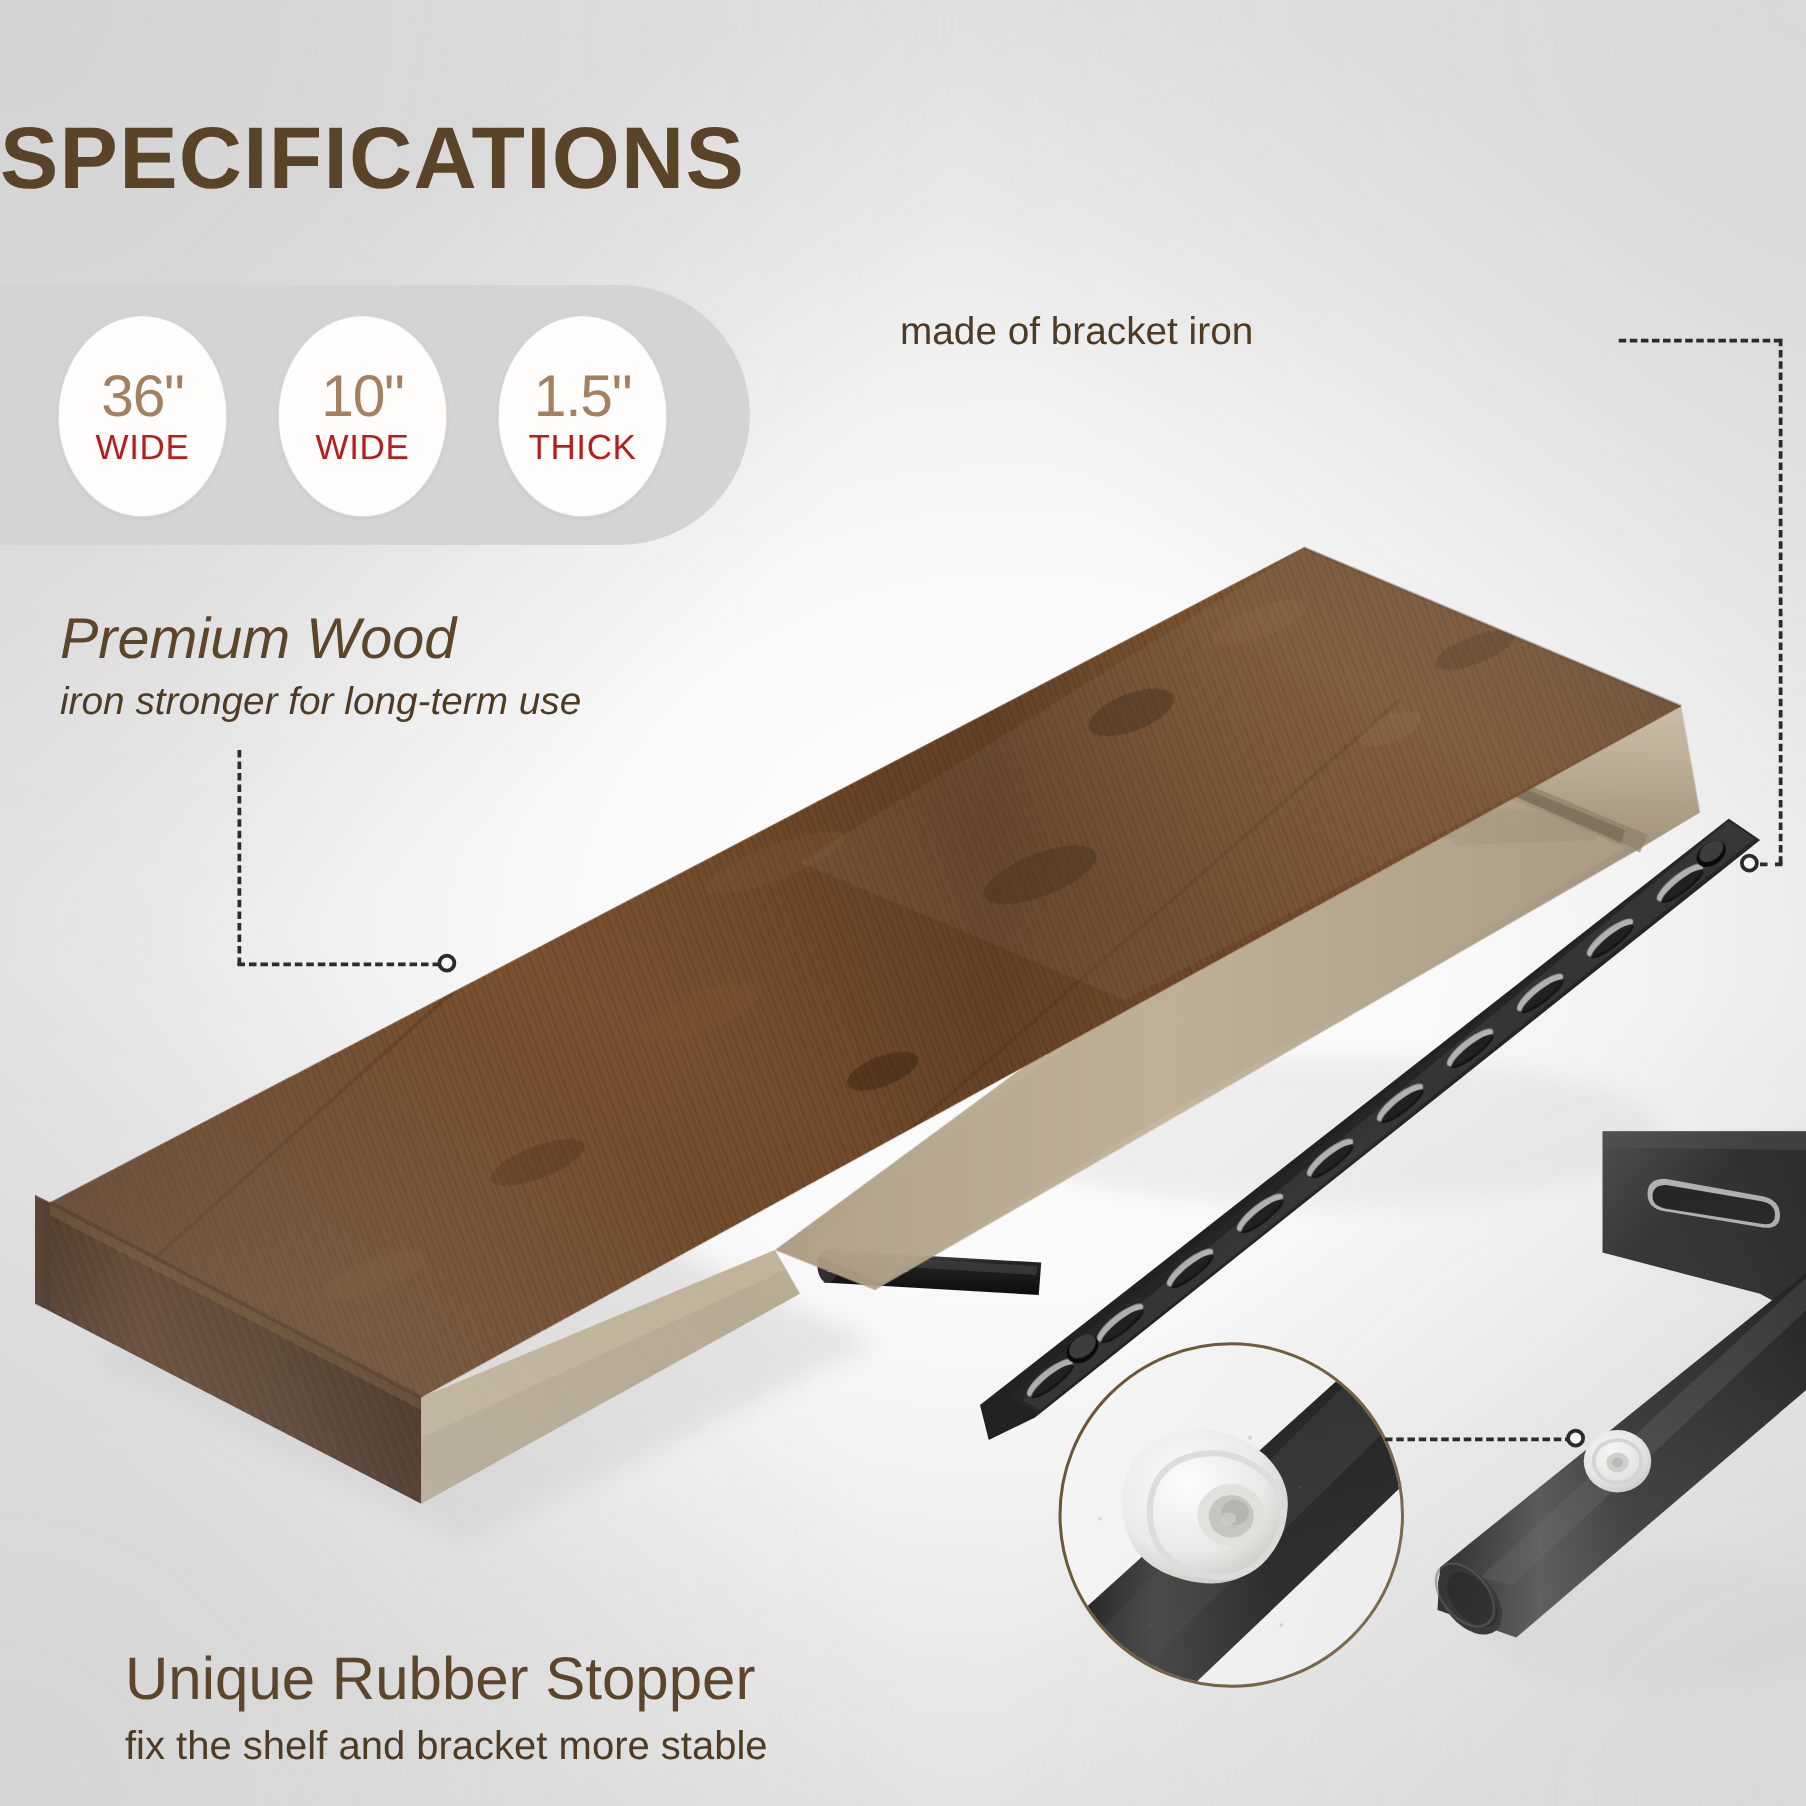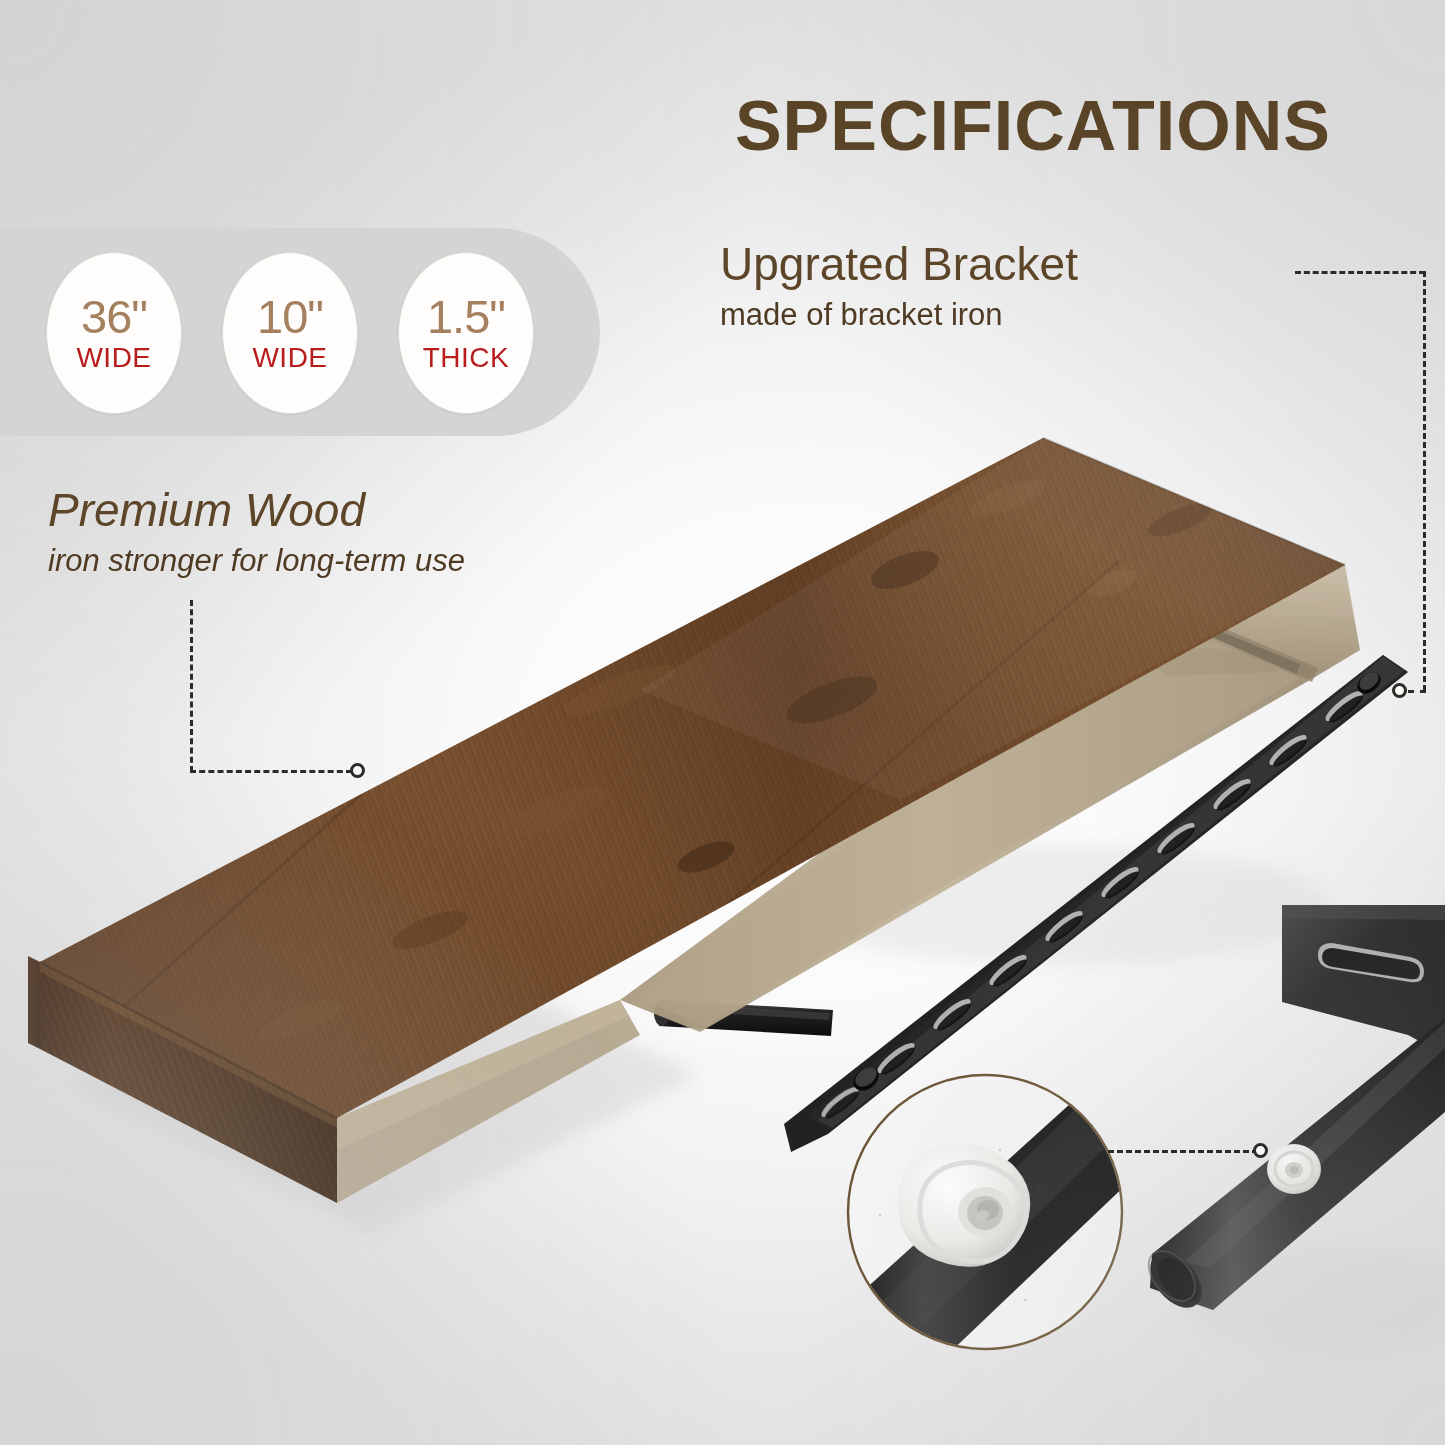--- a/index.html
+++ b/index.html
@@ -16,21 +16,21 @@
   
   .vig{position:absolute;inset:0;pointer-events:none;
     background:
       radial-gradient(circle at 0% 0%, rgba(200,200,200,.55) 0%, rgba(200,200,200,0) 38%),
       radial-gradient(circle at 100% 0%, rgba(205,205,205,.42) 0%, rgba(205,205,205,0) 34%),
       radial-gradient(circle at 0% 100%, rgba(200,200,200,.45) 0%, rgba(200,200,200,0) 36%),
       radial-gradient(circle at 100% 100%, rgba(205,205,205,.40) 0%, rgba(205,205,205,0) 32%);
   }
   
   #title{
-    position:absolute;left:0;top:86px;width:1331px;text-align:right;
+    position:absolute;left:0;top:86px;width:1331px;text-align:left;
     font-size:70px;font-weight:bold;letter-spacing:1px;
     color:#5a4428;
     font-family:"Liberation Sans", sans-serif;
   }
   
   #spec-panel{
     position:absolute;left:-60px;top:228px;width:660px;height:208px;
     background:#d4d4d4;border-radius:0 110px 110px 0;
   }
   .badge{
@@ -336,33 +336,36 @@
   <div class="badge" id="badge-1">
     <span class="num">10"</span>
     <span class="lab">WIDE</span>
   </div>
   <div class="badge" id="badge-2">
     <span class="num">1.5"</span>
     <span class="lab">THICK</span>
   </div>
 
   <div class="callout" id="callout-bracket">
-    <div class="head">Upgrated Bracket</div>
     <div class="sub">made of bracket iron</div>
   </div>
 
   <div class="lead-h" style="left:1295px;top:271px;width:130px;"></div>
   <div class="lead-v" style="left:1423px;top:271px;height:420px;"></div>
   <div class="lead-h" style="left:1408px;top:690px;width:18px;"></div>
   <div class="lead-dot" style="left:1392px;top:683px;"></div>
 
   <div class="callout" id="callout-wood">
     <div class="head">Premium Wood</div>
     <div class="sub">iron stronger for long-term use</div>
   </div>
   <div class="lead-v" style="left:190px;top:600px;height:172px;"></div>
   <div class="lead-h" style="left:190px;top:770px;width:162px;"></div>
   <div class="lead-dot" style="left:350px;top:763px;"></div>
 
+  <div class="callout" id="callout-stopper">
+    <div class="head">Unique Rubber Stopper</div>
+    <div class="sub">fix the shelf and bracket more stable</div>
+  </div>
   <div class="lead-h" style="left:1108px;top:1150px;width:150px;"></div>
   <div class="lead-dot" style="left:1253px;top:1143px;"></div>
 
 </div>
 
 </body></html>

